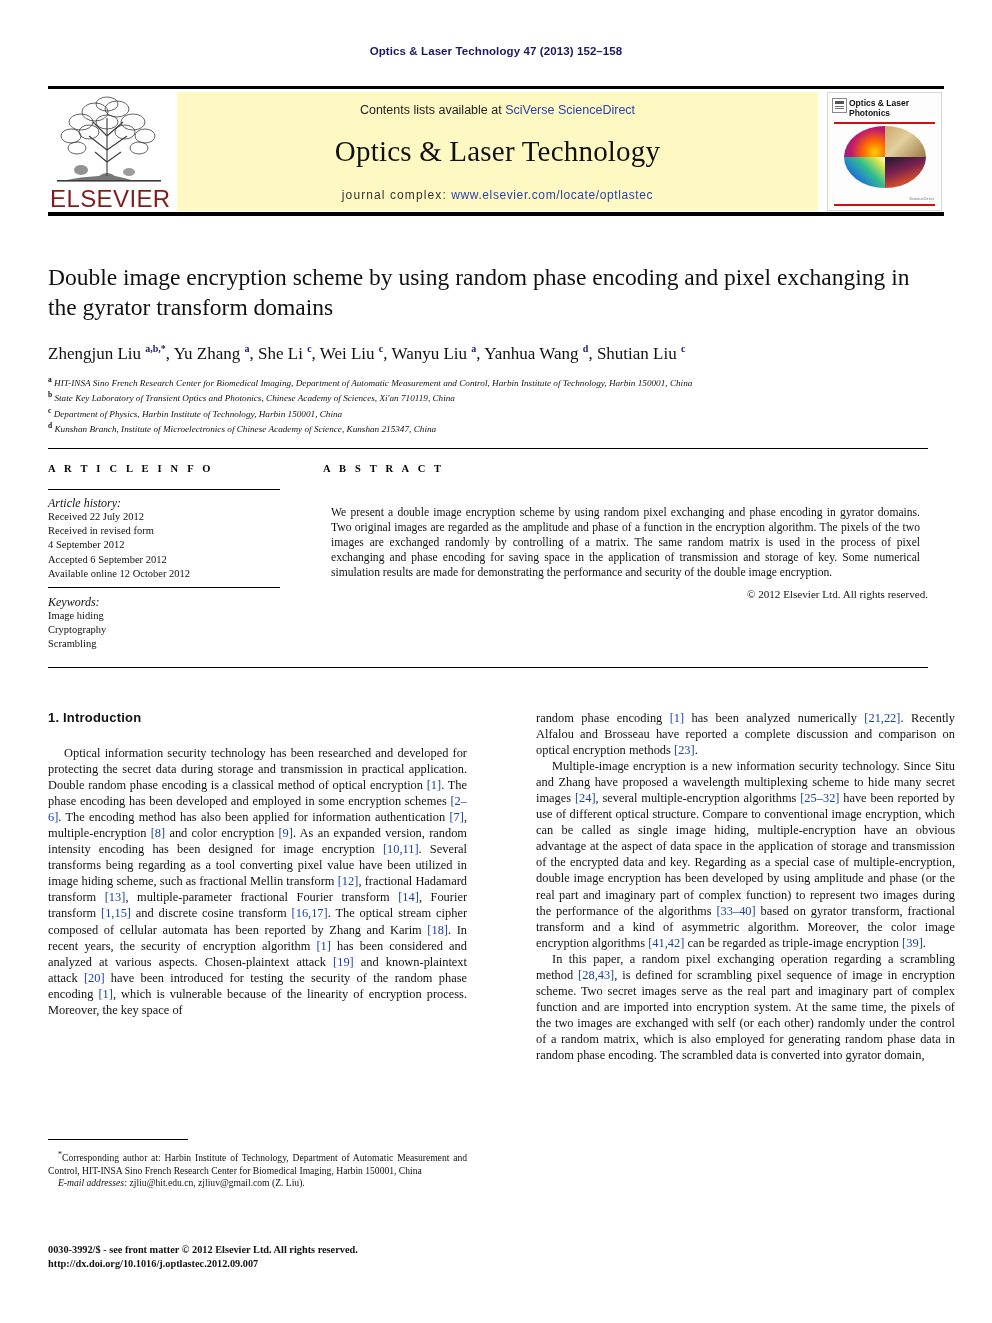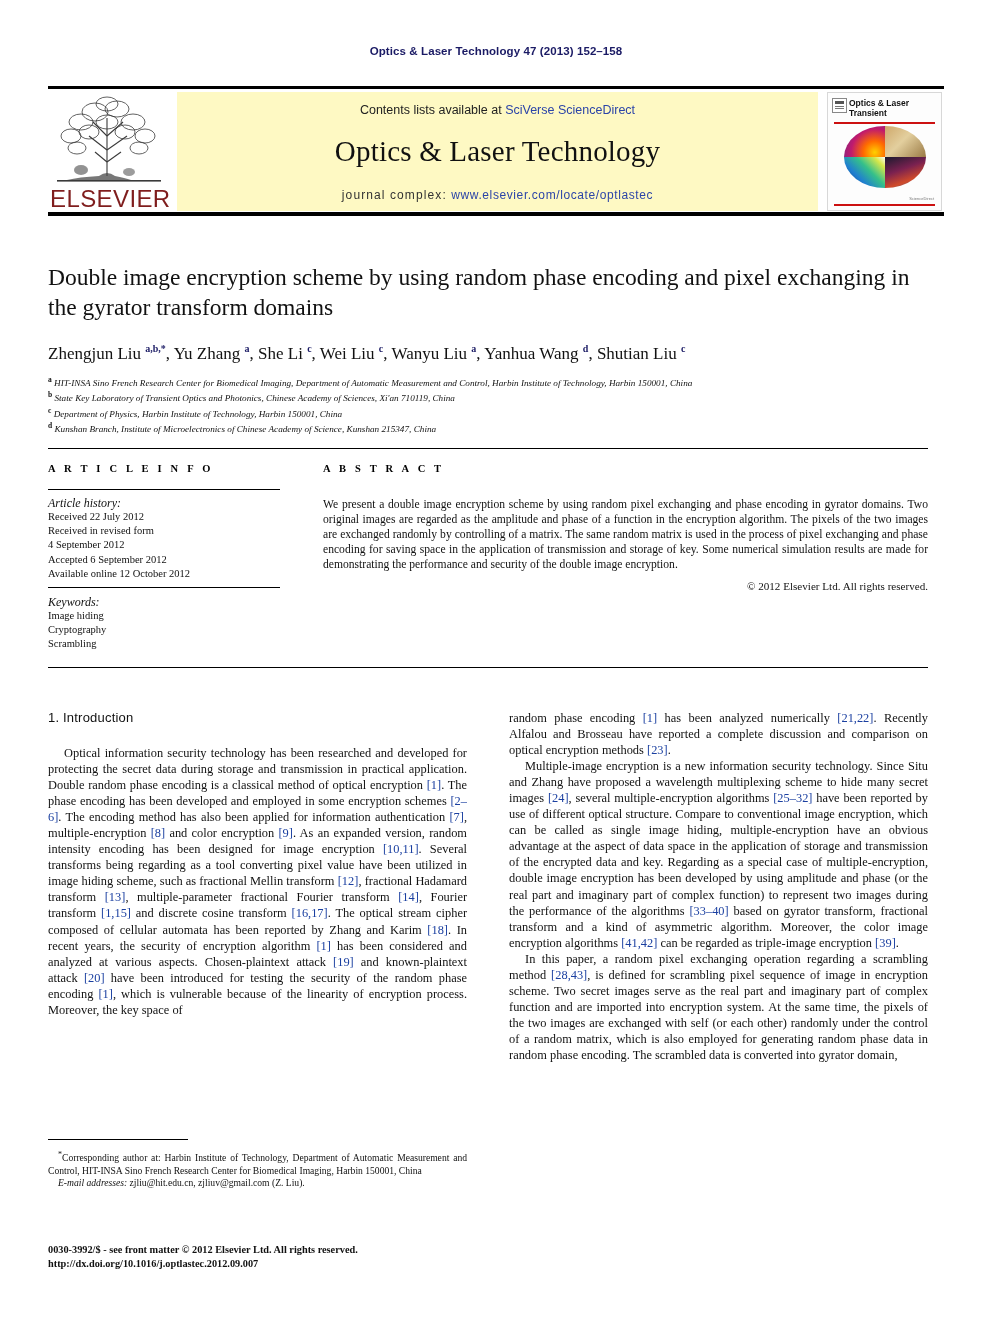--- a/index.html
+++ b/index.html
@@ -302,21 +302,21 @@
     top: 497px;
     left: 323px;
     width: 605px;
   }
   .abstract-text {
     font-family: "Liberation Serif", serif;
     font-size: 11.6px;
     line-height: 15.1px;
     color: #111;
     text-align: justify;
-    margin: 0;
+    margin: 8px;
   }
   .abstract-copy {
     font-family: "Liberation Serif", serif;
     font-size: 11.1px;
     color: #111;
     text-align: right;
     margin-top: 8px;
   }
 
   
@@ -326,26 +326,26 @@
     left: 48px;
     width: 880px;
     height: 500px;
   }
   .col {
     position: absolute;
     top: 0;
     width: 419px;
   }
   .col.left { left: 0; }
-  .col.right { left: 461px; }
+  .col.right { left: 488px; }
 
   .sec-head {
     font-family: "Liberation Sans", sans-serif;
     font-size: 13px;
-    font-weight: normal;
+    font-weight: bold;
     color: #111;
     margin: 0 0 20px 0;
     letter-spacing: 0.2px;
   }
   .para {
     font-family: "Liberation Serif", serif;
     font-size: 12.4px;
     line-height: 16.05px;
     color: #111;
     text-align: justify;
@@ -450,21 +450,21 @@
         <span>journal complex: </span><span class="hp-link">www.elsevier.com/locate/optlastec</span>
       </div>
     </div>
 
     <div class="cover-block">
       <div class="cover-inner">
         <div class="cover-hdr">
           <span class="cover-mini-logo"></span>
           <span class="cover-name">
             <span>Optics &amp; Laser</span><br>
-            <span>Transient</span>
+            <span>Photonics</span>
           </span>
         </div>
         <div class="cover-redbar" style="top:29px"></div>
         <div class="cover-circle">
           <div class="cc-q cc-tl"></div>
           <div class="cc-q cc-tr"></div>
           <div class="cc-q cc-bl"></div>
           <div class="cc-q cc-br"></div>
         </div>
         <div class="cover-footnote">ScienceDirect</div>

